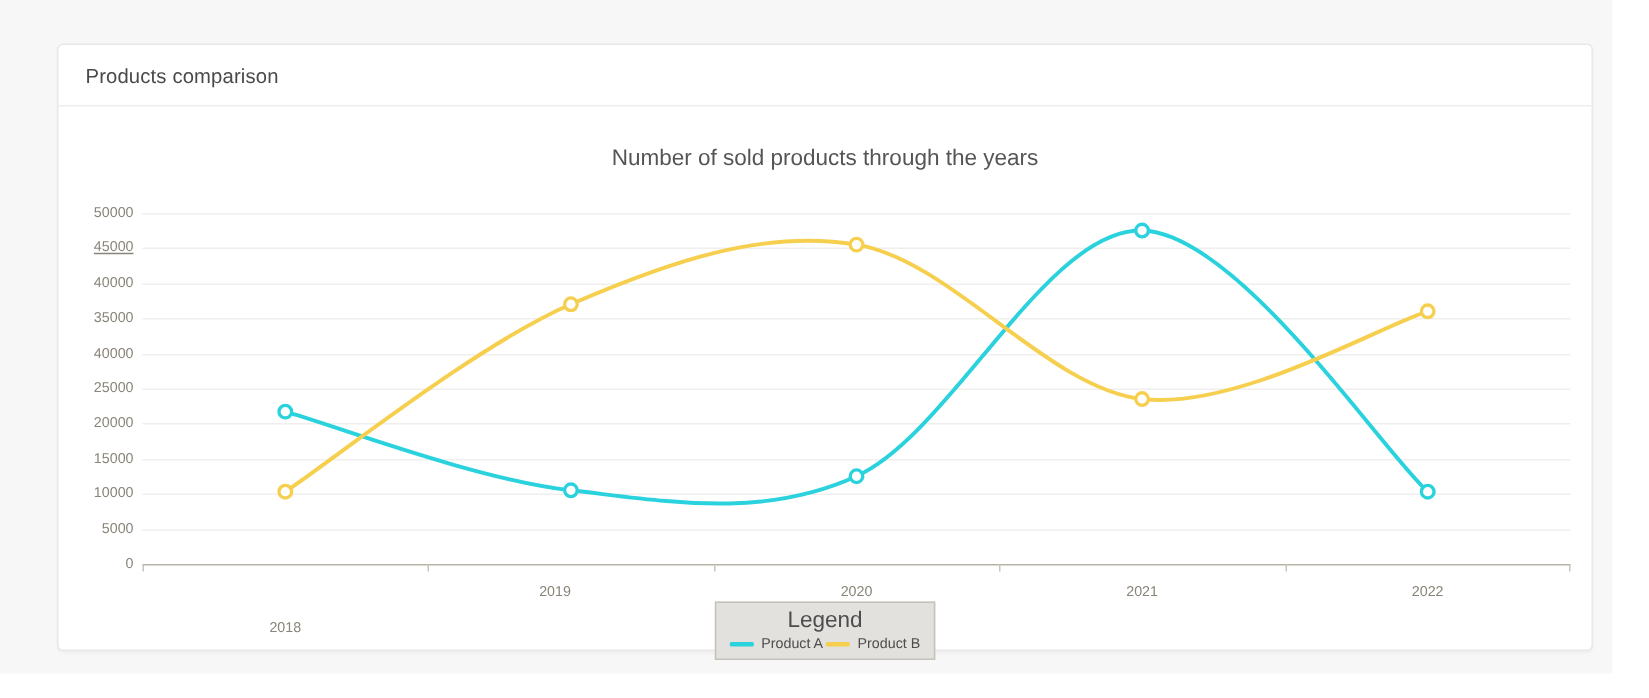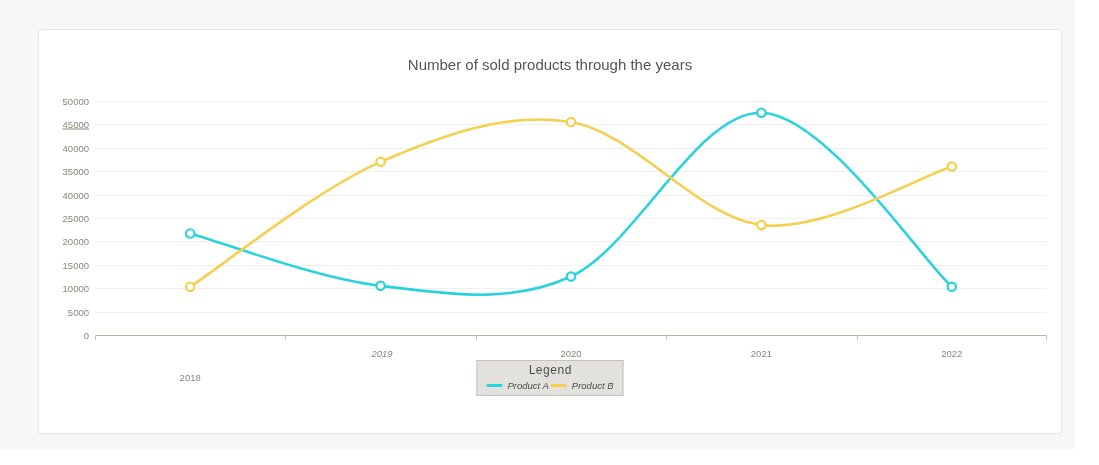--- a/index.html
+++ b/index.html
@@ -127,52 +127,53 @@
     left: 50%;
     transform: translateX(-50%);
     top: 330px;
     background: #e2e1dd;
     border: 1px solid #c4c2bb;
     padding: 3px 9px 4px 9px;
     text-align: center;
     box-sizing: border-box;
   }
   .legend-title {
-    font-size: 12px;
+    font-size: 15px;
     color: #4d4d4d;
     margin-bottom: 2px;
-    font-family: Liberation Mono, monospace;
   }
   .legend-items {
     display: flex;
     align-items: center;
     gap: 2px;
     font-size: 9.5px;
     color: #4d4d4d;
-    font-style: italic;
   }
   .legend-item {
     display: flex;
     align-items: center;
     gap: 5px;
   }
   .legend-swatch {
     display: inline-block;
     width: 16px;
     height: 3px;
     border-radius: 1px;
   }
 </style>
 </head>
 <body>
 
 <div class="page-bg"></div>
 
 <div class="card">
 
+  <div class="card-header">
+    <span class="card-title">Products comparison</span>
+  </div>
 
   <div class="card-body">
 
     <div class="chart-title">Number of sold products through the years</div>
 
     <div class="plot">
       <div class="gridlines" id="gridlines">
           <div class="gridline" style="top: 210.6px;"></div>
           <div class="gridline" style="top: 187.2px;"></div>
           <div class="gridline" style="top: 163.8px;"></div>
@@ -199,21 +200,21 @@
         </div>
       <div class="axis-x"></div>
       <div id="xaxis-extras">
           <div class="xtick" style="left: 0px;"></div>
           <div class="xtick" style="left: 190.4px;"></div>
           <div class="xtick" style="left: 380.8px;"></div>
           <div class="xtick" style="left: 571.2px;"></div>
           <div class="xtick" style="left: 761.6px;"></div>
           <div class="xtick" style="left: 951px;"></div>
           <div class="xlabel" style="left: 95.2px; margin-top: 24px;">2018</div>
-          <div class="xlabel" style="left: 287px; font-style: italic;">2019</div>
+          <div class="xlabel" style="left: 275px;">2019</div>
           <div class="xlabel" style="left: 476px;">2020</div>
           <div class="xlabel" style="left: 666.4px;">2021</div>
           <div class="xlabel" style="left: 856.8px;">2022</div>
         </div>
       <svg class="series-svg" width="952" height="234" id="series-svg">
           <path d="M 95.2 132.44400000000002 C 126.93333333333334 141.18, 222.13333333333335 177.68400000000003, 285.6 184.86 C 349.0666666666667 192.036, 412.5333333333333 204.36, 476 175.5 C 539.4666666666667 146.64, 602.9333333333334 9.984000000000018, 666.4000000000001 11.700000000000017 C 729.8666666666668 13.416000000000016, 825.0666666666667 156.78, 856.8000000000001 185.796" fill="none" stroke="#2ad2dd" stroke-width="2.6" stroke-linecap="round"></path>
           <circle cx="95.2" cy="132.44400000000002" r="4.2" fill="#ffffff" stroke="#2ad2dd" stroke-width="2.2"></circle>
           <circle cx="285.6" cy="184.86" r="4.2" fill="#ffffff" stroke="#2ad2dd" stroke-width="2.2"></circle>
           <circle cx="476" cy="175.5" r="4.2" fill="#ffffff" stroke="#2ad2dd" stroke-width="2.2"></circle>
           <circle cx="666.4000000000001" cy="11.700000000000017" r="4.2" fill="#ffffff" stroke="#2ad2dd" stroke-width="2.2"></circle>

